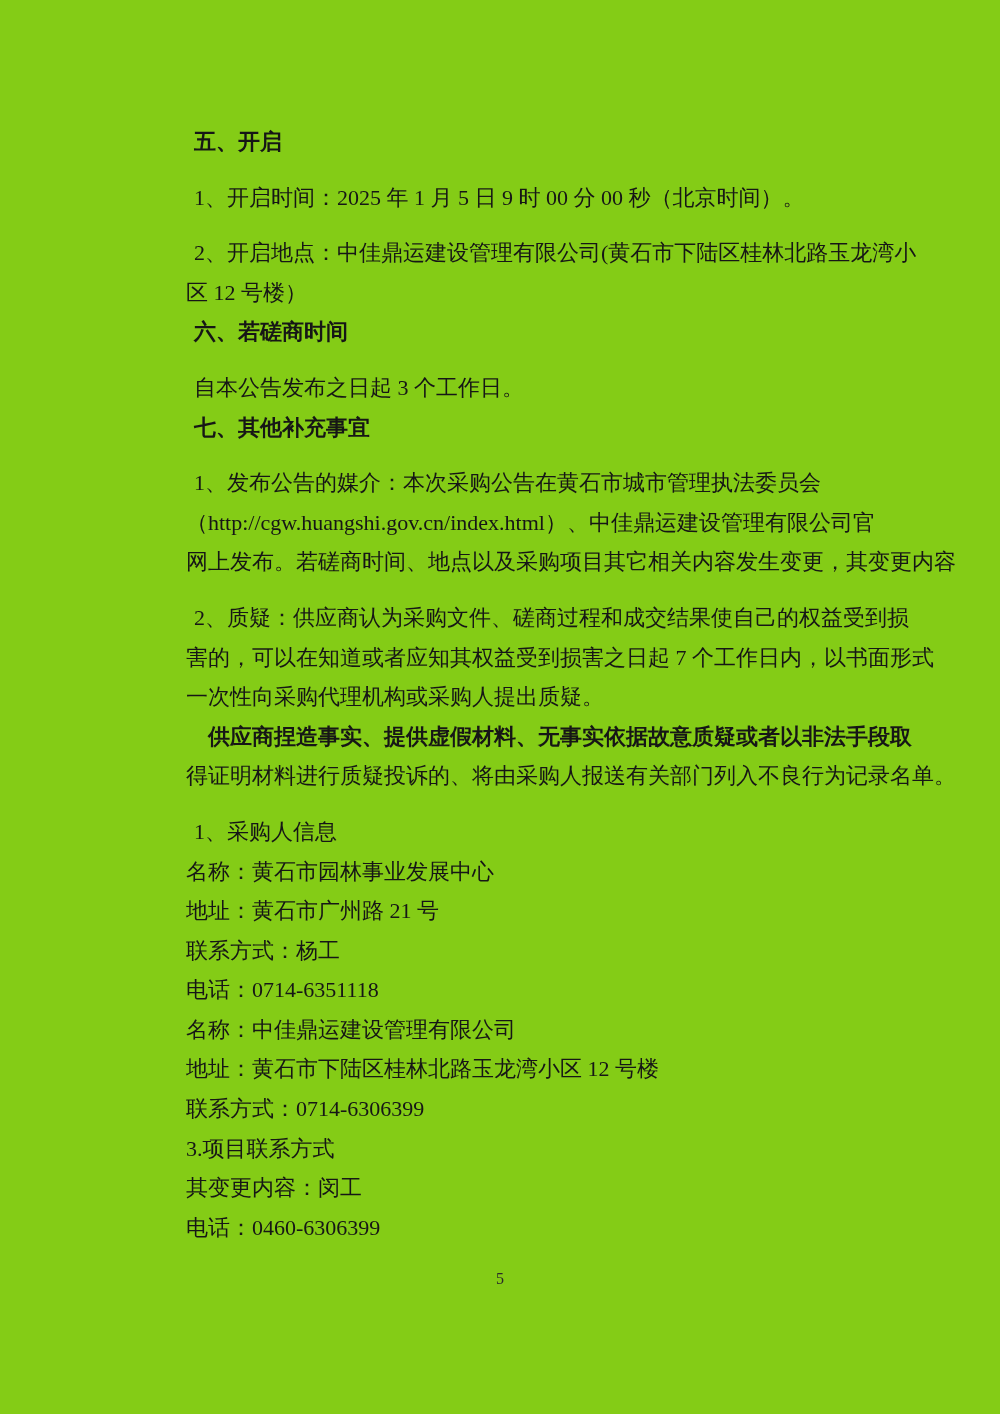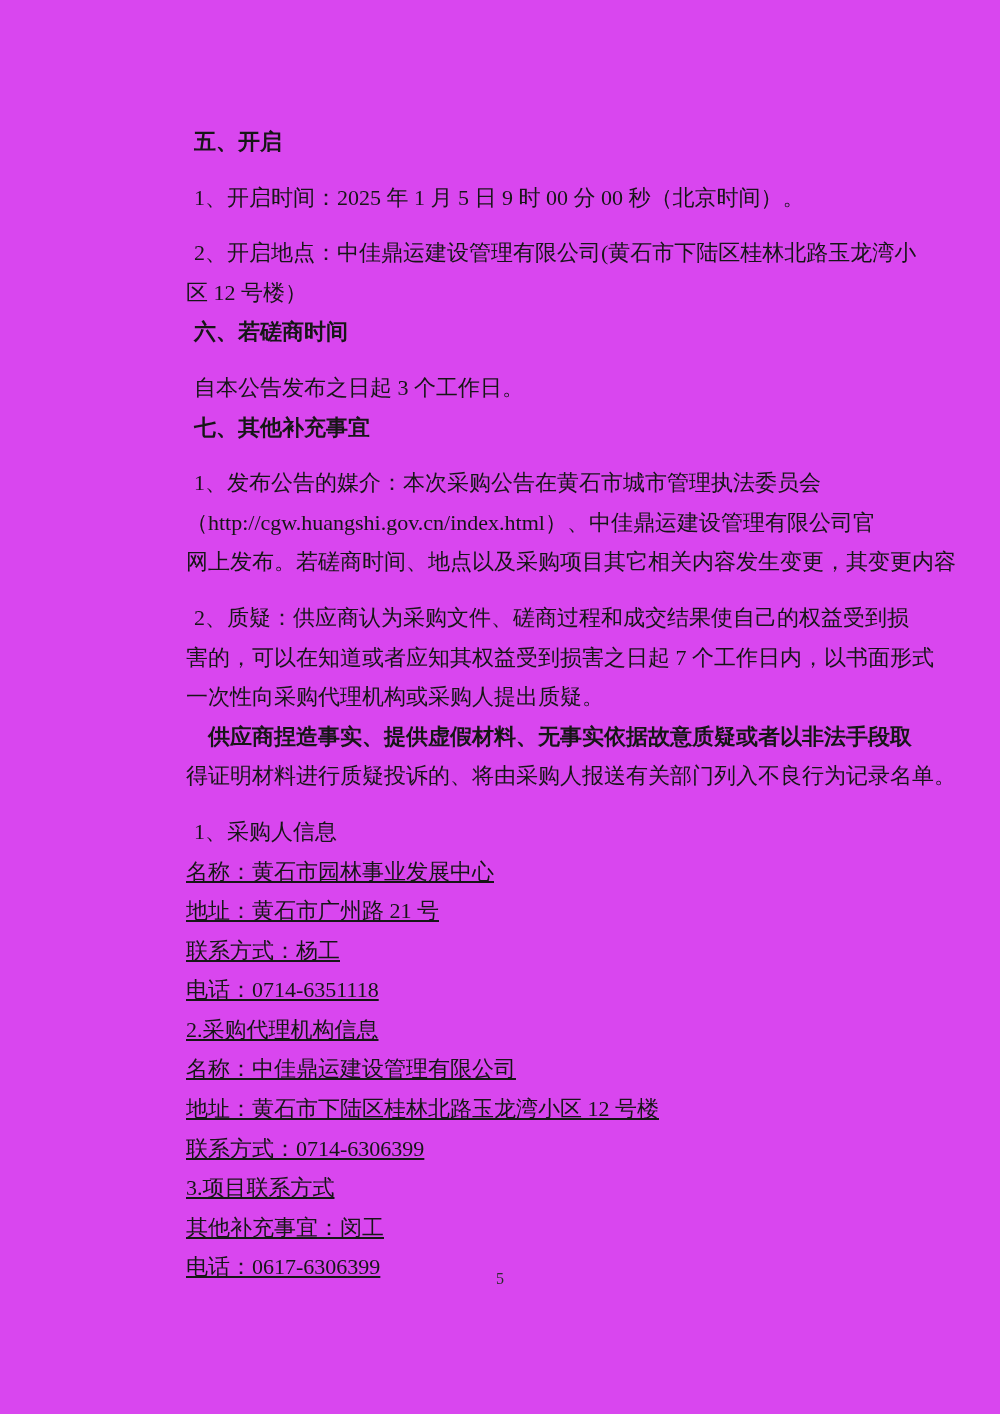--- a/index.html
+++ b/index.html
@@ -4,21 +4,21 @@
 <style>
   html, body {
     margin: 0;
     padding: 0;
     background: #ffffff;
   }
   .page {
     position: relative;
     width: 1000px;
     height: 1414px;
-    background: #d946ef;
+    background: #84cc16;
     color: #161616;
     font-family: "Liberation Serif", "DejaVu Serif", serif;
     overflow: hidden;
   }
   .text-block {
     position: absolute;
     left: 150px;
     top: 122px;
     width: 708px;
   }
@@ -26,21 +26,21 @@
     font-size: 22px;
     line-height: 39.6px;
     height: 39.6px;
     white-space: pre;
     text-align: left;
   }
   .line.h  { font-weight: bold; text-indent: 44px; }
   .line.p1 { text-indent: 44px; margin-top: 16px; }
   .line.p0 { text-indent: 0; margin-left: 36px; }
   .line.p2 { text-indent: 58px; font-weight: bold; }
-  .line.c  { text-indent: 36px; text-decoration: underline; }
+  .line.c  { text-indent: 36px; }
   .footer {
     position: absolute;
     left: 0;
     right: 0;
     top: 1270px;
     text-align: center;
     font-size: 16px;
     color: #2a2a2a;
   }
 </style>
@@ -62,22 +62,21 @@
       <div class="line p1">2、质疑：供应商认为采购文件、磋商过程和成交结果使自己的权益受到损</div>
       <div class="line p0">害的，可以在知道或者应知其权益受到损害之日起 7 个工作日内，以书面形式</div>
       <div class="line p0">一次性向采购代理机构或采购人提出质疑。</div>
       <div class="line p2">供应商捏造事实、提供虚假材料、无事实依据故意质疑或者以非法手段取</div>
       <div class="line p0">得证明材料进行质疑投诉的、将由采购人报送有关部门列入不良行为记录名单。</div>
       <div class="line p1">1、采购人信息</div>
       <div class="line c">名称：黄石市园林事业发展中心</div>
       <div class="line c">地址：黄石市广州路 21 号</div>
       <div class="line c">联系方式：杨工</div>
       <div class="line c">电话：0714-6351118</div>
-      <div class="line c">2.采购代理机构信息</div>
       <div class="line c">名称：中佳鼎运建设管理有限公司</div>
       <div class="line c">地址：黄石市下陆区桂林北路玉龙湾小区 12 号楼</div>
       <div class="line c">联系方式：0714-6306399</div>
       <div class="line c">3.项目联系方式</div>
-      <div class="line c">其他补充事宜：闵工</div>
-      <div class="line c">电话：0617-6306399</div>
+      <div class="line c">其变更内容：闵工</div>
+      <div class="line c">电话：0460-6306399</div>
     </div>
   <div class="footer">5</div>
 </div>
 
 </body></html>

